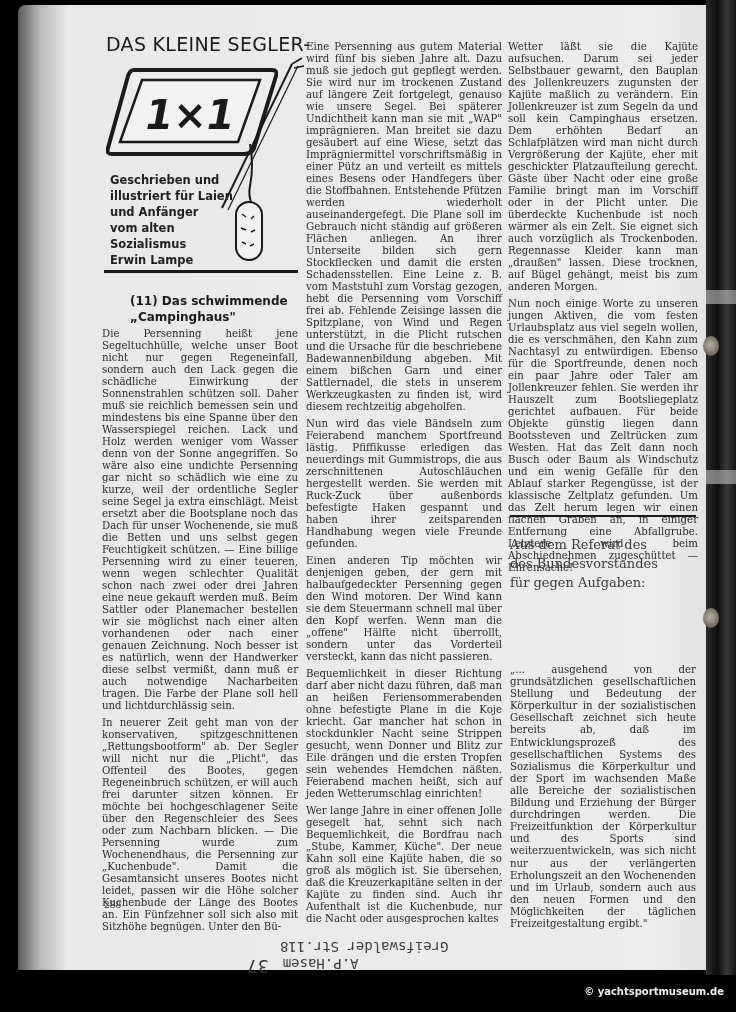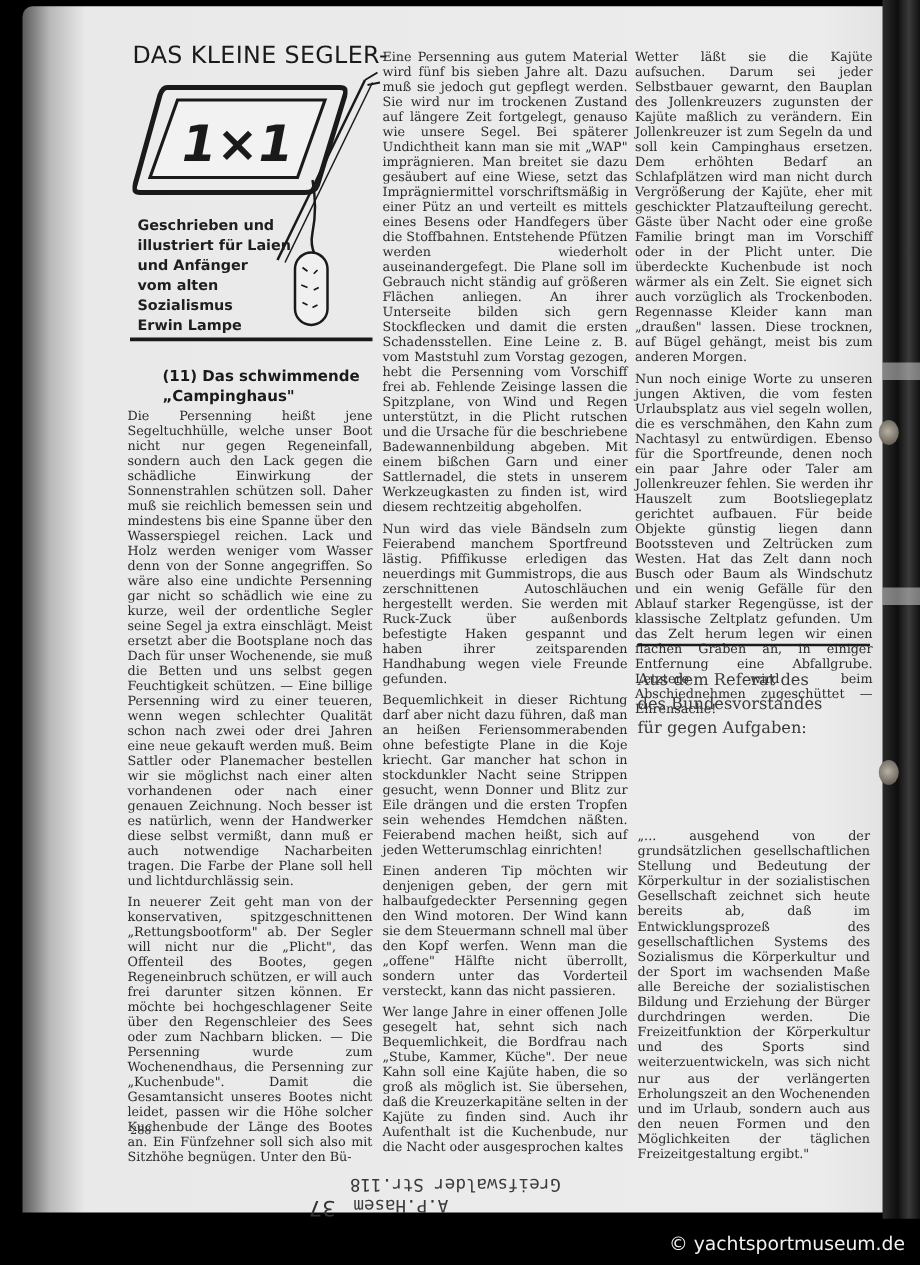--- a/index.html
+++ b/index.html
@@ -24,21 +24,21 @@
   .header-title { position:absolute; left:106px; top:33px; font-family:"DejaVu Sans", sans-serif; font-size:19px; letter-spacing:0.3px; color:#1a1a1a; }
   .logo-frame { position:absolute; left:106px; top:66px; width:172px; height:90px; }
   .byline { position:absolute; left:110px; top:172px; font-family:"DejaVu Sans", sans-serif; font-weight:bold; font-size:11.5px; line-height:16px; color:#1e1e1e; }
   .rule { position:absolute; height:3px; background:#1a1a1a; }
   .section-title { position:absolute; left:110px; top:293px; font-family:"DejaVu Sans", sans-serif; font-weight:bold; font-size:12px; line-height:16px; color:#1a1a1a;margin-left:20px; }
   .referat { position:absolute; left:510px; top:535px; font-family:"DejaVu Serif", serif; font-weight:normal; font-size:13px; line-height:19px; color:#3a3a3a; }
   .quote { position:absolute; left:510px; top:664px; width:186px; font-family:"DejaVu Serif", serif; font-size:10.2px; line-height:12.1px; color:#2a2a2a; text-align:justify; }
   .page-num { position:absolute; left:104px; top:900px; font-family:"DejaVu Serif", serif; font-size:9px; color:#333;text-align:right; }
   .stamp { position:absolute; left:280px; top:938px; transform:rotate(180deg); font-family:"DejaVu Sans Mono", monospace; font-size:14px; line-height:17px; color:#3a3a3a; text-align:left; }
   .handwritten { position:absolute; left:247px; top:956px; transform:rotate(180deg); font-family:"DejaVu Sans", sans-serif; font-size:17px; color:#333; }
-  .copyright { position:absolute; right:12px; top:986px; font-family:"DejaVu Sans", sans-serif; font-weight:normal; font-size:15px; color:#f2f2f2; }
+  .copyright { position:absolute; right:12px; top:986px; font-family:"DejaVu Sans", sans-serif; font-weight:bold; font-size:10px; color:#f2f2f2; }
 </style>
 </head>
 <body>
 
 <div class="page"></div>
 <div class="spine"></div>
 <div class="spine-band" style="top:290px;"></div>
 <div class="spine-band" style="top:470px;"></div>
 <div class="hole" style="top:336px;"></div>
 <div class="hole" style="top:608px;"></div>
@@ -76,22 +76,22 @@
 </div>
 
 <div class="col col1">
   <p>Die Persenning heißt jene Segeltuchhülle, welche unser Boot nicht nur gegen Regeneinfall, sondern auch den Lack gegen die schädliche Einwirkung der Sonnenstrahlen schützen soll. Daher muß sie reichlich bemessen sein und mindestens bis eine Spanne über den Wasserspiegel reichen. Lack und Holz werden weniger vom Wasser denn von der Sonne angegriffen. So wäre also eine undichte Persenning gar nicht so schädlich wie eine zu kurze, weil der ordentliche Segler seine Segel ja extra einschlägt. Meist ersetzt aber die Bootsplane noch das Dach für unser Wochenende, sie muß die Betten und uns selbst gegen Feuchtigkeit schützen. — Eine billige Persenning wird zu einer teueren, wenn wegen schlechter Qualität schon nach zwei oder drei Jahren eine neue gekauft werden muß. Beim Sattler oder Planemacher bestellen wir sie möglichst nach einer alten vorhandenen oder nach einer genauen Zeichnung. Noch besser ist es natürlich, wenn der Handwerker diese selbst vermißt, dann muß er auch notwendige Nacharbeiten tragen. Die Farbe der Plane soll hell und lichtdurchlässig sein.</p>
   <p>In neuerer Zeit geht man von der konservativen, spitzgeschnittenen „Rettungsbootform" ab. Der Segler will nicht nur die „Plicht", das Offenteil des Bootes, gegen Regeneinbruch schützen, er will auch frei darunter sitzen können. Er möchte bei hochgeschlagener Seite über den Regenschleier des Sees oder zum Nachbarn blicken. — Die Persenning wurde zum Wochenendhaus, die Persenning zur „Kuchenbude". Damit die Gesamtansicht unseres Bootes nicht leidet, passen wir die Höhe solcher Kuchenbude der Länge des Bootes an. Ein Fünfzehner soll sich also mit Sitzhöhe begnügen. Unter den Bü-</p>
 </div>
 
 <div class="col col2">
   <p>Eine Persenning aus gutem Material wird fünf bis sieben Jahre alt. Dazu muß sie jedoch gut gepflegt werden. Sie wird nur im trockenen Zustand auf längere Zeit fortgelegt, genauso wie unsere Segel. Bei späterer Undichtheit kann man sie mit „WAP" imprägnieren. Man breitet sie dazu gesäubert auf eine Wiese, setzt das Imprägniermittel vorschriftsmäßig in einer Pütz an und verteilt es mittels eines Besens oder Handfegers über die Stoffbahnen. Entstehende Pfützen werden wiederholt auseinandergefegt. Die Plane soll im Gebrauch nicht ständig auf größeren Flächen anliegen. An ihrer Unterseite bilden sich gern Stockflecken und damit die ersten Schadensstellen. Eine Leine z. B. vom Maststuhl zum Vorstag gezogen, hebt die Persenning vom Vorschiff frei ab. Fehlende Zeisinge lassen die Spitzplane, von Wind und Regen unterstützt, in die Plicht rutschen und die Ursache für die beschriebene Badewannenbildung abgeben. Mit einem bißchen Garn und einer Sattlernadel, die stets in unserem Werkzeugkasten zu finden ist, wird diesem rechtzeitig abgeholfen.</p>
   <p>Nun wird das viele Bändseln zum Feierabend manchem Sportfreund lästig. Pfiffikusse erledigen das neuerdings mit Gummistrops, die aus zerschnittenen Autoschläuchen hergestellt werden. Sie werden mit Ruck-Zuck über außenbords befestigte Haken gespannt und haben ihrer zeitsparenden Handhabung wegen viele Freunde gefunden.</p>
+  <p>Einen anderen Tip möchten wir denjenigen geben, der gern mit halbaufgedeckter Persenning gegen den Wind motoren. Der Wind kann sie dem Steuermann schnell mal über den Kopf werfen. Wenn man die „offene" Hälfte nicht überrollt, sondern unter das Vorderteil versteckt, kann das nicht passieren.</p>
   <p>Bequemlichkeit in dieser Richtung darf aber nicht dazu führen, daß man an heißen Feriensommerabenden ohne befestigte Plane in die Koje kriecht. Gar mancher hat schon in stockdunkler Nacht seine Strippen gesucht, wenn Donner und Blitz zur Eile drängen und die ersten Tropfen sein wehendes Hemdchen näßten. Feierabend machen heißt, sich auf jeden Wetterumschlag einrichten!</p>
-  <p>Einen anderen Tip möchten wir denjenigen geben, der gern mit halbaufgedeckter Persenning gegen den Wind motoren. Der Wind kann sie dem Steuermann schnell mal über den Kopf werfen. Wenn man die „offene" Hälfte nicht überrollt, sondern unter das Vorderteil versteckt, kann das nicht passieren.</p>
   <p>Wer lange Jahre in einer offenen Jolle gesegelt hat, sehnt sich nach Bequemlichkeit, die Bordfrau nach „Stube, Kammer, Küche". Der neue Kahn soll eine Kajüte haben, die so groß als möglich ist. Sie übersehen, daß die Kreuzerkapitäne selten in der Kajüte zu finden sind. Auch ihr Aufenthalt ist die Kuchenbude, nur die Nacht oder ausgesprochen kaltes</p>
 </div>
 
 <div class="col col3">
   <p>Wetter läßt sie die Kajüte aufsuchen. Darum sei jeder Selbstbauer gewarnt, den Bauplan des Jollenkreuzers zugunsten der Kajüte maßlich zu verändern. Ein Jollenkreuzer ist zum Segeln da und soll kein Campinghaus ersetzen. Dem erhöhten Bedarf an Schlafplätzen wird man nicht durch Vergrößerung der Kajüte, eher mit geschickter Platzaufteilung gerecht. Gäste über Nacht oder eine große Familie bringt man im Vorschiff oder in der Plicht unter. Die überdeckte Kuchenbude ist noch wärmer als ein Zelt. Sie eignet sich auch vorzüglich als Trockenboden. Regennasse Kleider kann man „draußen" lassen. Diese trocknen, auf Bügel gehängt, meist bis zum anderen Morgen.</p>
   <p>Nun noch einige Worte zu unseren jungen Aktiven, die vom festen Urlaubsplatz aus viel segeln wollen, die es verschmähen, den Kahn zum Nachtasyl zu entwürdigen. Ebenso für die Sportfreunde, denen noch ein paar Jahre oder Taler am Jollenkreuzer fehlen. Sie werden ihr Hauszelt zum Bootsliegeplatz gerichtet aufbauen. Für beide Objekte günstig liegen dann Bootssteven und Zeltrücken zum Westen. Hat das Zelt dann noch Busch oder Baum als Windschutz und ein wenig Gefälle für den Ablauf starker Regengüsse, ist der klassische Zeltplatz gefunden. Um das Zelt herum legen wir einen flachen Graben an, in einiger Entfernung eine Abfallgrube. Letztere wird beim Abschiednehmen zugeschüttet — Ehrensache!</p>
 </div>
 
 <div class="rule" style="left:510px; top:515px; width:186px; height:2px;"></div>
 

